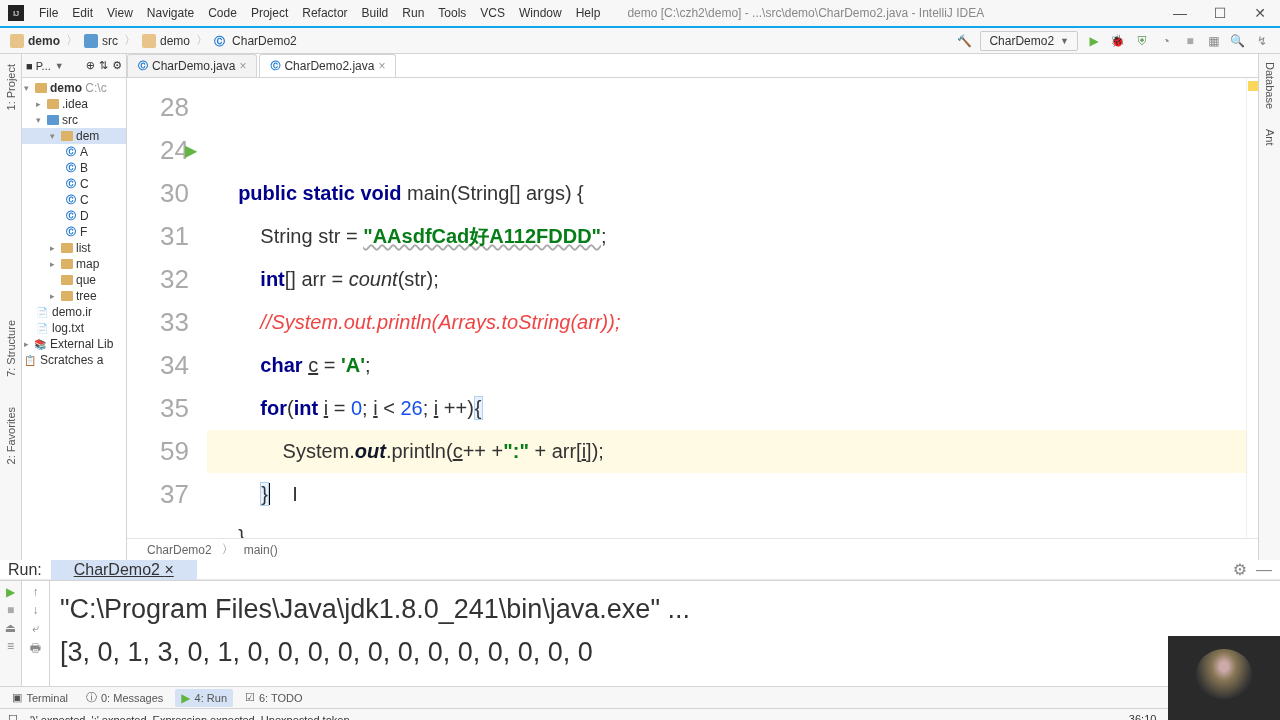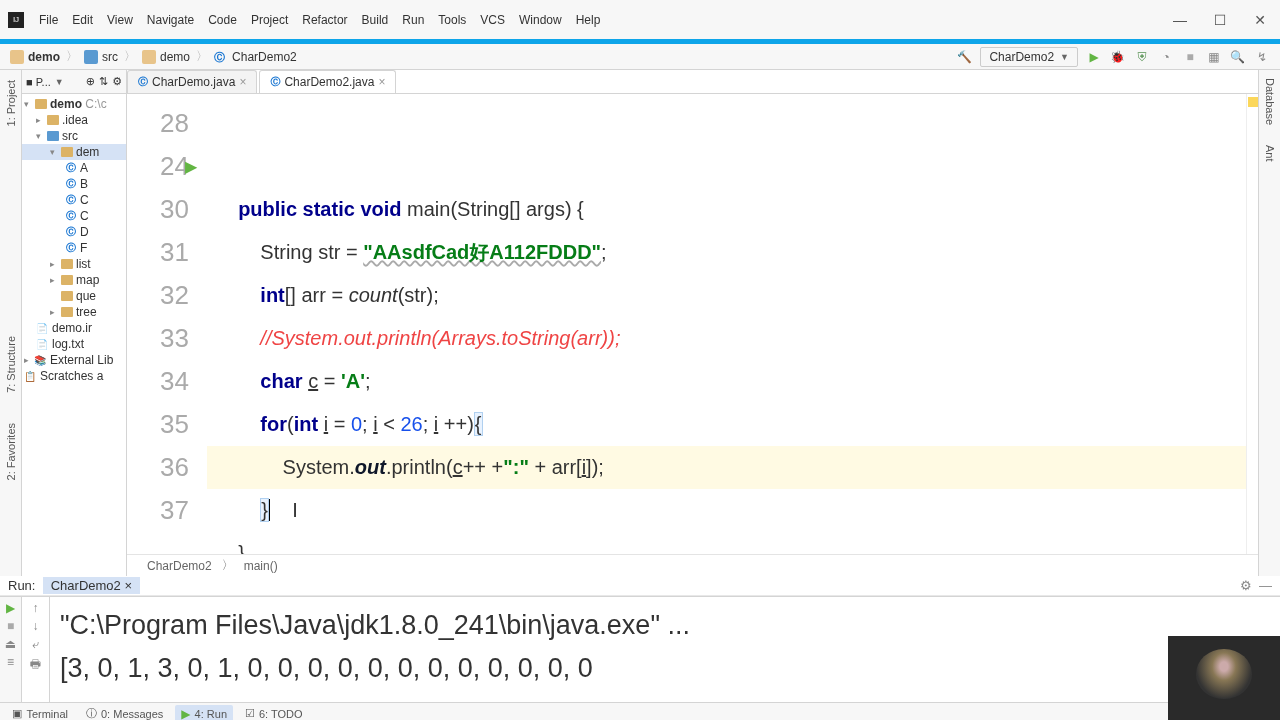--- a/index.html
+++ b/index.html
@@ -1,17 +1,17 @@
 <!DOCTYPE html>
 <html><head>
 <meta charset="utf-8">
 <style>
 * { margin: 0; padding: 0; box-sizing: border-box; font-family: 'Segoe UI', Arial, sans-serif; }
 body { width: 1280px; height: 720px; background: #fff; overflow: hidden; color: #333; font-size: 12px; }
-.titlebar { height: 44px; background: #f7f7f7; display: flex; align-items: center; border-bottom: 5px solid #0ea5e9; }
+.titlebar { height: 28px; background: #f7f7f7; display: flex; align-items: center; border-bottom: 2px solid #0ea5e9; }
 .logo { width: 16px; height: 16px; background: #222; margin: 0 8px; display:flex; align-items:center; justify-content:center;}
 .logo::before{content:"IJ"; color:#fff; font-size:8px;}
 .menu { display: flex; }
 .menu-item { padding: 0 7px; font-size: 12px; cursor: pointer; }
 .title-path { margin-left: 20px; color: #888; font-size: 12px; }
 .win-controls { margin-left: auto; display: flex; }
 .win-btn { width: 40px; height: 28px; display:flex; align-items:center; justify-content:center; font-size:14px; color:#555; cursor:pointer;}
 .navbar { height: 26px; background: #f7f7f7; display: flex; align-items: center; border-bottom: 1px solid #d4d4d4; padding-left: 6px;}
 .crumb { display:flex; align-items:center; padding: 0 4px; font-size: 12px; color:#333;}
 .crumb-icon { width:14px; height:14px; background:#e8c48a; margin-right:4px; border-radius:2px;}
@@ -56,21 +56,21 @@
 .marker-stripe .warn { width:10px; height:10px; background:#fbd75b; position:absolute; top:3px; left:1px;}
 .run-panel { height:106px; border-top:1px solid #d4d4d4; display:flex;}
 .run-panel-side { width:22px; background:#f7f7f7; border-right:1px solid #d4d4d4; display:flex; flex-direction:column; align-items:center; padding-top:4px; gap:4px;}
 .run-panel-side2 { width:28px; background:#fff; border-right:1px solid #d4d4d4; display:flex; flex-direction:column; align-items:center; padding-top:4px; gap:4px;}
 .run-panel-body { flex:1; font-family:'JetBrains Mono','Consolas',monospace; font-size:27px; line-height:42px; padding:6px 10px; overflow:hidden; white-space:pre; position:relative;}
 .status-bar { height:22px; background:#f7f7f7; border-top:1px solid #d4d4d4; display:flex; align-items:center; font-size:11px; padding:0 8px; gap:12px;}
 .status-right { margin-left:auto; display:flex; gap:14px;}
 .bottom-tabs { height:22px; background:#f7f7f7; border-top:1px solid #d4d4d4; display:flex; align-items:center; font-size:11px; padding:0 6px; gap:6px;}
 .bottom-tab { padding:2px 6px; display:flex; align-items:center; gap:4px; color:#555;}
 .bottom-tab.active { background:#d5e2f5; border-radius:2px;}
-.run-title-row { height:20px; display:flex; align-items:center; padding:0 8px; font-size:13px; border-bottom:1px solid #e8e8e8;}
+.run-title-row { height:20px; display:flex; align-items:center; padding:0 8px; font-size:16px; border-bottom:1px solid #e8e8e8;}
 .play-ico { color:#62b543; font-size:12px;}
 .bug-ico { color:#4e9a4e; font-size:12px;}
 .webcam { position:absolute; right:0; bottom:0; width:112px; height:84px; background:#2a2a2a; z-index:100; overflow:hidden;}
 .webcam::after{content:""; position:absolute; left:25%; top:15%; width:50%; height:60%; background:radial-gradient(ellipse at 50% 35%, #caa 10%, #875 30%, #333 70%); border-radius:50%;}
 .lock-ico { color:#888;}
 .caret-down { font-size:9px; color:#666;}
 .underwave { text-decoration: underline wavy #aaa;}
 </style>
 </head>
 <body>
@@ -85,20 +85,21 @@
     <div class="menu-item"><span>Code</span></div>
     <div class="menu-item"><span>Project</span></div>
     <div class="menu-item"><span>Refactor</span></div>
     <div class="menu-item"><span>Build</span></div>
     <div class="menu-item"><span>Run</span></div>
     <div class="menu-item"><span>Tools</span></div>
     <div class="menu-item"><span>VCS</span></div>
     <div class="menu-item"><span>Window</span></div>
     <div class="menu-item"><span>Help</span></div>
   </div>
+  <div class="title-path">demo [C:\czh2\demo] - ...\src\demo\CharDemo2.java - IntelliJ IDEA</div>
   <div class="win-controls">
     <div class="win-btn">—</div>
     <div class="win-btn">☐</div>
     <div class="win-btn">✕</div>
   </div>
 </div>
 
 <div class="navbar">
   <div class="crumb">
       <span class="crumb-icon"></span>
@@ -264,21 +265,21 @@
     <div class="code-area">
       <div class="gutter">
         <div>28</div>
         <div style="position:relative;"><span>24</span><span class="gutter-run">▶</span></div>
         <div>30</div>
         <div>31</div>
         <div>32</div>
         <div>33</div>
         <div>34</div>
         <div>35</div>
-        <div>36</div>
+        <div>59</div>
         <div>37</div>
       </div>
       <div class="code-body">
 <div class="cursor-line" style="top:352px;"></div><div> </div><div>  <span class="kw">public</span> <span class="kw">static</span> <span class="kw">void</span><span> main(String[] args) {</span></div><div>      <span>String </span><span>str = </span><span class="str underwave">"AAsdfCad好A112FDDD"</span><span>;</span></div><div>      <span class="kw">int</span><span>[] arr = </span><span style="font-style:italic;">count</span><span>(str);</span></div><div>      <span class="cmnt">//System.out.println(Arrays.toString(arr));</span></div><div>      <span class="kw">char </span><span style="text-decoration:underline;">c</span><span> = </span><span class="str">'A'</span><span>;</span></div><div>      <span class="kw">for</span><span>(</span><span class="kw">int </span><span style="text-decoration:underline;">i</span><span> = </span><span class="num">0</span><span>; </span><span style="text-decoration:underline;">i</span><span> &lt; </span><span class="num">26</span><span>; </span><span style="text-decoration:underline;">i</span><span> ++)</span><span class="hilite">{</span></div><div>          <span>System.</span><span class="field">out</span><span>.println(</span><span style="text-decoration:underline;">c</span><span>++ +</span><span class="str">":"</span><span> + arr[</span><span style="text-decoration:underline;">i</span><span>]);</span></div><div>      <span class="hilite">}</span><span style="border-left:1px solid #000;">​</span>    I</div><div>  <span>}</span></div>
       </div>
       <div class="marker-stripe">
           <div class="warn"></div>
         </div>
     </div>
     <div class="breadcrumb-bottom">
@@ -289,21 +290,21 @@
   </div>
 
   <div class="right-tool-stripe">
     <div class="vertical-label" style="writing-mode:vertical-rl; transform:none; margin:8px auto;">Database</div>
     <div class="vertical-label" style="writing-mode:vertical-rl; transform:none; margin:20px auto;">Ant</div>
   </div>
 </div>
 
 <div class="run-title-row">
   <span>Run:</span>&nbsp;&nbsp;
-  <span style="background:#d5e2f5; padding:1px 8px;"><span>CharDemo2</span> <span>×</span></span>
+  <span style="background:#d5e2f5; padding:1px 23px;text-decoration:underline;"><span>CharDemo2</span> <span>×</span></span>
   <span style="margin-left:auto; color:#888;">⚙</span>&nbsp;&nbsp;
   <span style="color:#888;">—</span>
 </div>
 
 <div class="run-panel">
   <div class="run-panel-side">
     <span class="play-ico">▶</span>
     <span style="color:#aaa;">■</span>
     <span style="color:#888;">⏏</span>
     <span style="color:#888;">≡</span>

